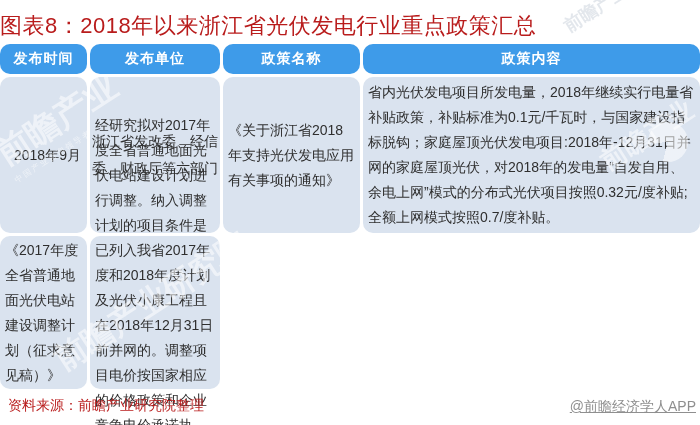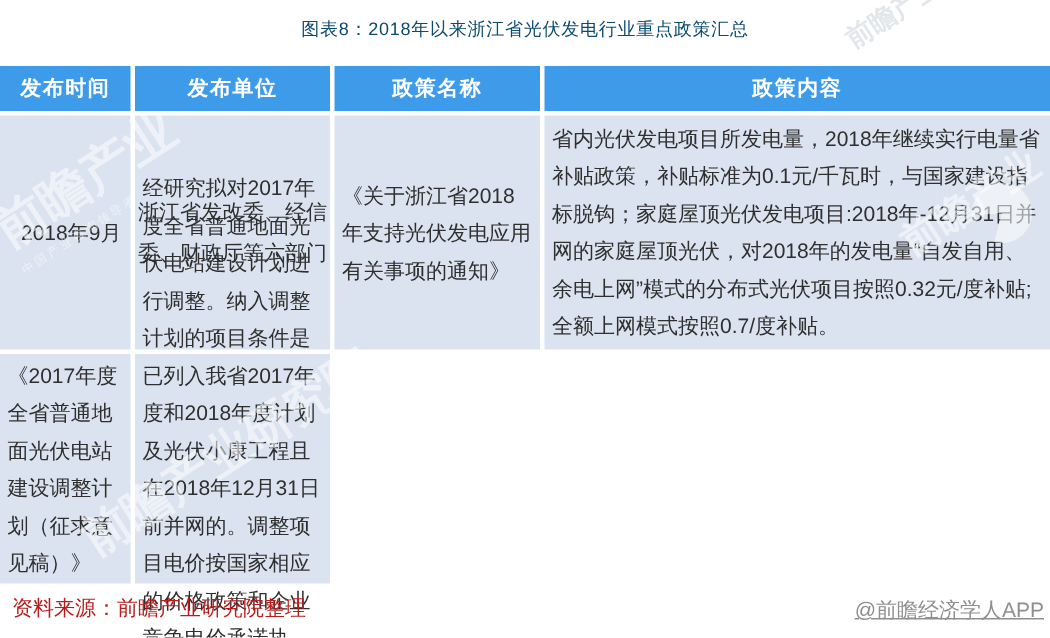--- a/index.html
+++ b/index.html
@@ -7,39 +7,40 @@
   body {
     font-family:"Liberation Sans","DejaVu Sans",sans-serif;
     background:#ffffff;
     position:relative;
     overflow:hidden;
   }
   .page { position:absolute; inset:0; width:700px; height:425px; background:#fff; }
 
   .figure-title {
     position:absolute; top:11px; left:0; width:700px;
-    text-align:center; font-size:12px; font-weight:400;
-    color:#0c4a6e; letter-spacing:0.5px;
+    text-align:left; font-size:22px; font-weight:400;
+    color:#b91c1c; letter-spacing:0.5px;
   }
 
   .policy-table {
     position:absolute; left:0; top:44px; width:700px;
     display:grid;
     grid-template-columns:87px 130px 137px 337px;
     grid-template-rows:30px 156px 153px;
     gap:3px;
     background:#ffffff;
   }
   .cell {
     background:#dae3ef;
     color:#2f2f2f;
     font-size:14px;
     display:flex;
     align-items:center;
     position:relative;
+    border-radius:10px;
   }
   .cell.head {
     background:#3e9be9;
     color:#ffffff;
     font-weight:bold;
     justify-content:center;
     font-size:14px;
     letter-spacing:1px;
   }
   .cell.date { padding-left:14px; line-height:22px; }

